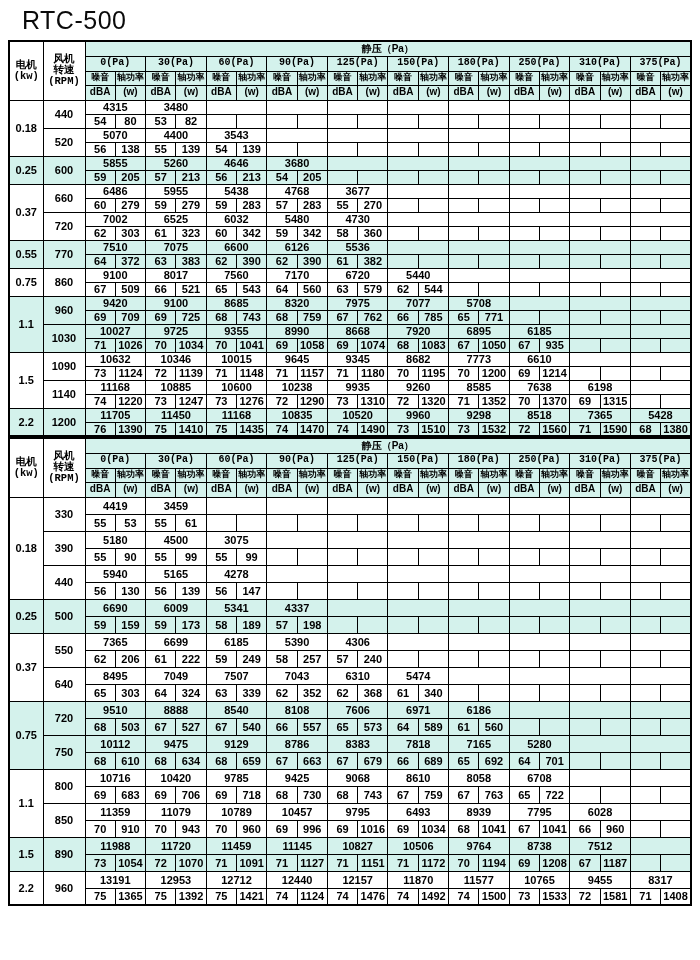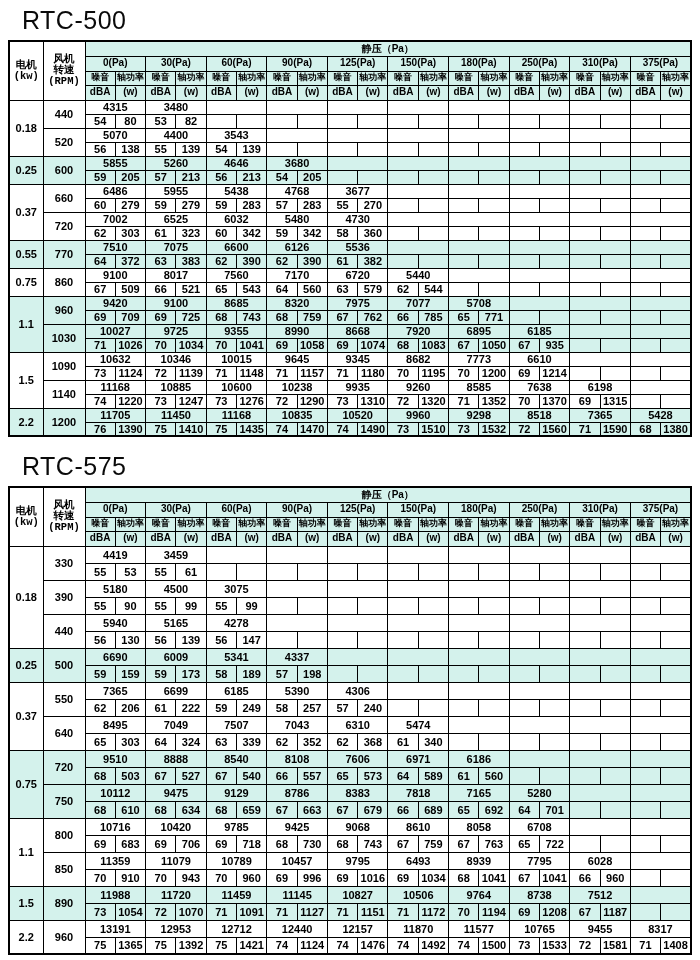--- a/index.html
+++ b/index.html
@@ -6,21 +6,21 @@
     font-family:"Liberation Sans",sans-serif;color:#000;}
   .page{padding:4px 8px 0 8px;}
   .tbl-title{font-size:25px;font-weight:400;letter-spacing:0.5px;margin:2px 0 5px 14px;color:#0a0a0a;}
   .sec2 .tbl-title{margin-top:15px;}
   table.spec{border-collapse:collapse;table-layout:fixed;width:684px;border:2px solid #000;}
   table.spec th,table.spec td{border:1px solid #000;text-align:center;vertical-align:middle;
     padding:0;overflow:hidden;white-space:nowrap;}
   thead th{background:#d4f2ec;font-weight:700;font-size:10px;line-height:1.05;}
   thead th.side{background:#ffffff;font-size:10.5px;}
   thead tr.hr1{height:15px;}
-  thead tr.hr2{height:15px;}
+  thead tr.hr2{height:15px;font-family:Liberation Mono, monospace;}
   thead tr.hr3{height:14px;margin-left:16px;}
   thead tr.hr4{height:15px;}
   thead th.cnlab{font-size:9px;}
   tbody td{font-size:11px;font-weight:700;background:#ffffff;}
   tbody td.kw,tbody td.rpm{font-size:11px;}
   tr.hl td{background:#d4f2ec;}
   .sec1 tbody tr{height:14px;}
   .sec2 tbody tr{height:17px;}
   .hline{display:block;font-family:Liberation Mono, monospace;}
 </style>
@@ -553,21 +553,20 @@
             <td>71</td>
             <td>1590</td>
             <td>68</td>
             <td>1380</td>
           </tr>
         </tbody>
       </table>
   </section>
 
   <section class="sec2">
-    <h1 class="tbl-title">RTC-575</h1>
     <table class="spec">
         <colgroup>
           <col style="width: 34px;">
           <col style="width: 42px;">
           <col>
           <col>
           <col>
           <col>
           <col>
           <col>

